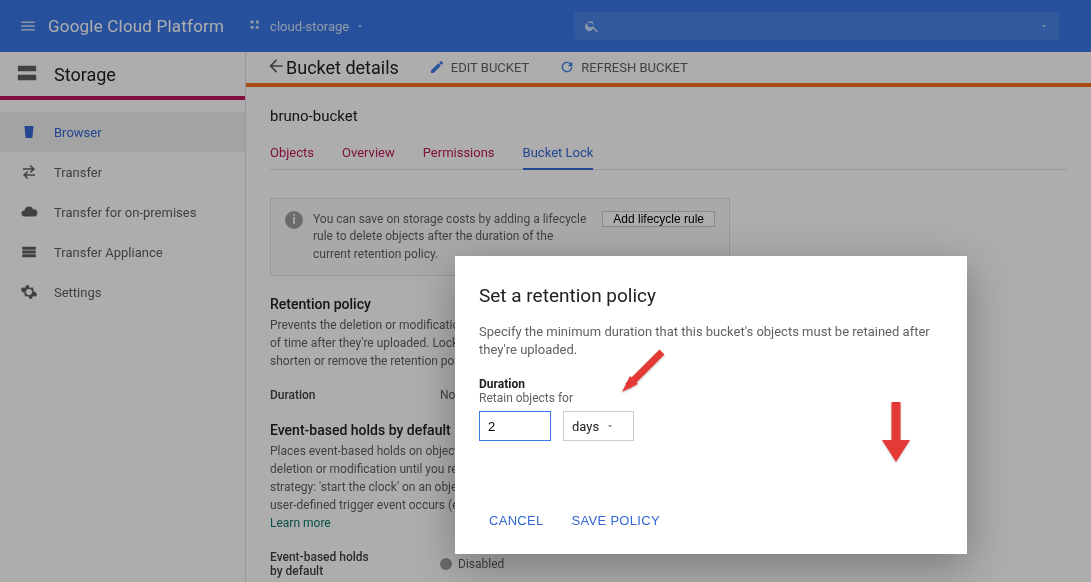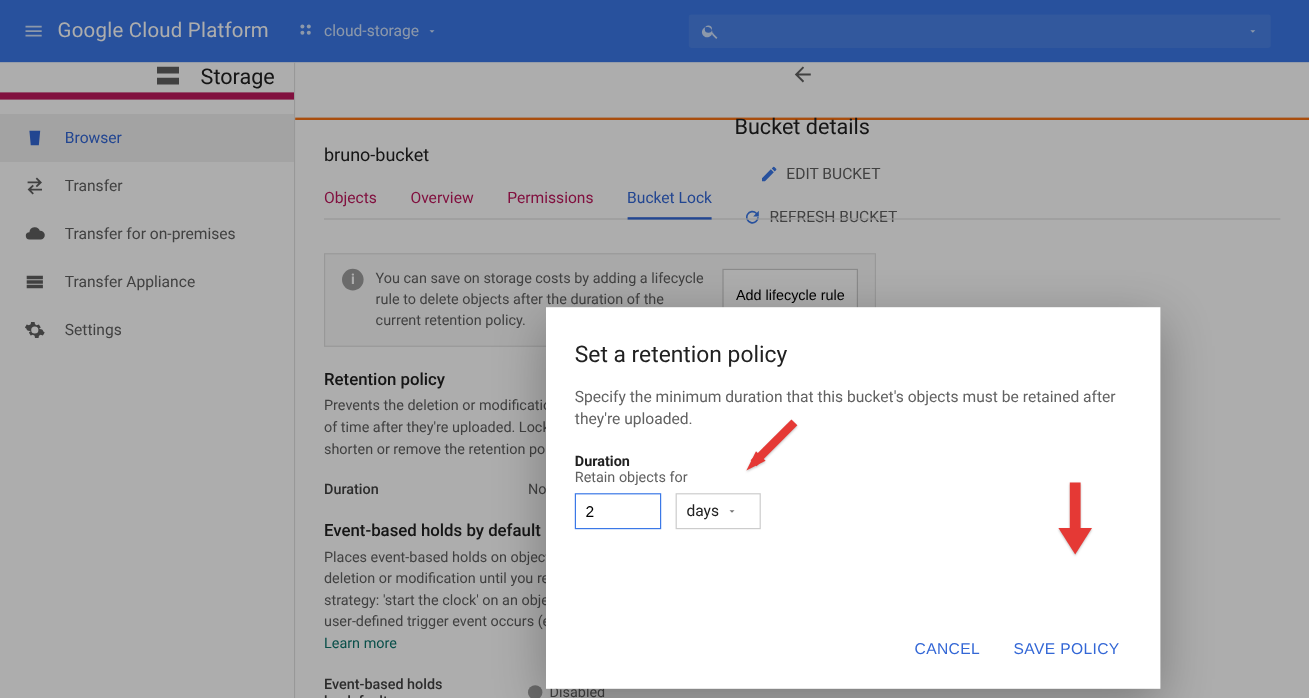--- a/index.html
+++ b/index.html
@@ -11,46 +11,46 @@
   .logo { font-size: 17px; font-weight: 400; letter-spacing: .2px; color: #fff; margin-right: 24px; }
   .project-picker { display:flex; align-items:center; gap:6px; color:#cfe0fb; font-size:13px; cursor:pointer; }
   .project-dots { width:16px; height:16px; }
   .spacer { flex: 1; }
   .searchbar { background:#4a82e8; width:485px; height:28px; border-radius:2px; display:flex; align-items:center; padding:0 10px; gap:10px; }
   .searchbar svg { fill:#cfe0fb; }
   .searchbar .caret { margin-left:auto; }
   
   .shell { display:flex; height: calc(582px - 36px); }
   .sidebar { width: 246px; background:#fff; border-right:1px solid #e0e0e0; }
-  .product-head { height:31px; display:flex; align-items:center; padding:0 16px; gap:16px; border-bottom:6px solid #be185d;justify-content:flex-end; }
+  .product-head { height:48px; display:flex; align-items:center; padding:0 16px; gap:16px; border-bottom:4px solid #be185d; }
   .product-head .ph-icon svg { fill:#616161; }
   .product-head h1 { font-size:18px; font-weight:400; color:#212121; }
   .nav { padding-top:12px; }
   .nav-item { height:40px; display:flex; align-items:center; gap:16px; padding:0 20px; font-size:13px; color:#616161; cursor:pointer; }
   .nav-item.active { background:#f1f1f1; color:#3367d6; }
   .nav-item.active svg { fill:#3367d6; }
   .nav-item svg { fill:#616161; width:18px; height:18px; }
   
   .main { flex:1; background:#fff; display:flex; flex-direction:column; }
-  .pagehead { height:48px; display:flex; align-items:center; gap:20px; padding:0 20px; border-bottom:2px solid #f97316;flex-direction:column; }
+  .pagehead { height:48px; display:flex; align-items:center; padding:0 20px; border-bottom:4px solid #f97316; }
   .pagehead .back svg { fill:#616161; }
   .pagehead h2 { font-size:18px; font-weight:400; }
   .action { display:flex; align-items:center; gap:6px; color:#616161; font-size:13px; cursor:pointer; margin-left:30px; }
   .action svg { fill:#3b78e7; width:16px; height:16px; }
   
   .content { padding: 20px 24px; }
   .bucket-name { font-size:15px; margin-bottom:12px; }
   .tabs { display:flex; gap:28px; border-bottom:1px solid #e0e0e0; font-size:13px; }
   .tab { padding:8px 0; color:#be185d; cursor:pointer; }
   .tab.active { color:#3367d6; border-bottom:2px solid #3367d6; margin-bottom:-1px; }
   
   .infobox { margin-top:28px; border:1px solid #e0e0e0; background:#fafafa; display:flex; align-items:flex-start; padding:12px 14px; gap:10px; width:460px; }
   .infobox .i-icon { width:18px;height:18px;border-radius:50%;background:#9e9e9e;color:#fff;display:flex;align-items:center;justify-content:center;font-size:12px;font-weight:bold; flex-shrink:0; }
   .infobox p { font-size:12px; color:#616161; line-height:1.45; flex:1; }
-  .infobox button { border:1px solid #ccc; background:#fff; padding:14px 10px; font-size:12px; cursor:pointer; white-space:nowrap; }
+  .infobox button { border:1px solid #ccc; background:#fff; padding:0 10px; font-size:12px; cursor:pointer; white-space:nowrap; }
   
   .section-h { font-size:14px; font-weight:500; margin-top:20px; color:#212121; }
   .section-p { font-size:12px; color:#616161; line-height:1.5; margin-top:4px; max-width:460px; }
   .section-p a { color:#0f766e; text-decoration:none; }
   
   .kv { display:flex; gap:60px; margin-top:18px; font-size:12px; }
   .kv .k { color:#424242; width:110px; font-weight:500;}
   .kv .v { color:#616161; display:flex; align-items:center; gap:6px;}
   .toggle-dot { width:12px;height:12px;border-radius:50%;background:#9e9e9e;display:inline-block; }
   
@@ -58,21 +58,21 @@
   .scrim { position:absolute; inset:0; background:rgba(0,0,0,.32); }
   .dialog { position:absolute; left:455px; top:256px; width:512px; background:#fff; box-shadow:0 12px 40px rgba(0,0,0,.3); padding:28px 24px 18px; }
   .dialog h3 { font-size:19px; font-weight:400; margin-bottom:16px; }
   .dialog .desc { font-size:13px; color:#616161; line-height:1.4; margin-bottom:18px; }
   .field-label { font-size:12px; font-weight:700; color:#212121; }
   .field-sub { font-size:12px; color:#616161; margin-bottom:6px; }
   .field-row { display:flex; gap:12px; align-items:center; }
   .num-input { width:72px; height:30px; border:1px solid #3b78e7; padding:0 8px; font-size:13px; outline:none; }
   .unit-select { height:30px; border:1px solid #ccc; background:#fff; padding:0 18px 0 8px; font-size:13px; display:flex; align-items:center; gap:6px; cursor:pointer; }
   .unit-select svg { fill:#757575; width:10px; }
-  .dialog-actions { display:flex; justify-content:flex-end; gap:8px; margin-top:84px; }
+  .dialog-actions { display:flex; justify-content:flex-start; gap:8px; margin-top:64px; }
   .dialog-actions button { border:none; background:none; color:#3367d6; font-size:13px; font-weight:500; padding:8px 10px; cursor:pointer; letter-spacing:.3px; }
   
   
   .arrow { position:absolute; pointer-events:none; }
   .arrow svg { filter: drop-shadow(0 1px 1px rgba(0,0,0,.25)); }
 </style>
 </head>
 <body>
 
 <div class="topbar">

